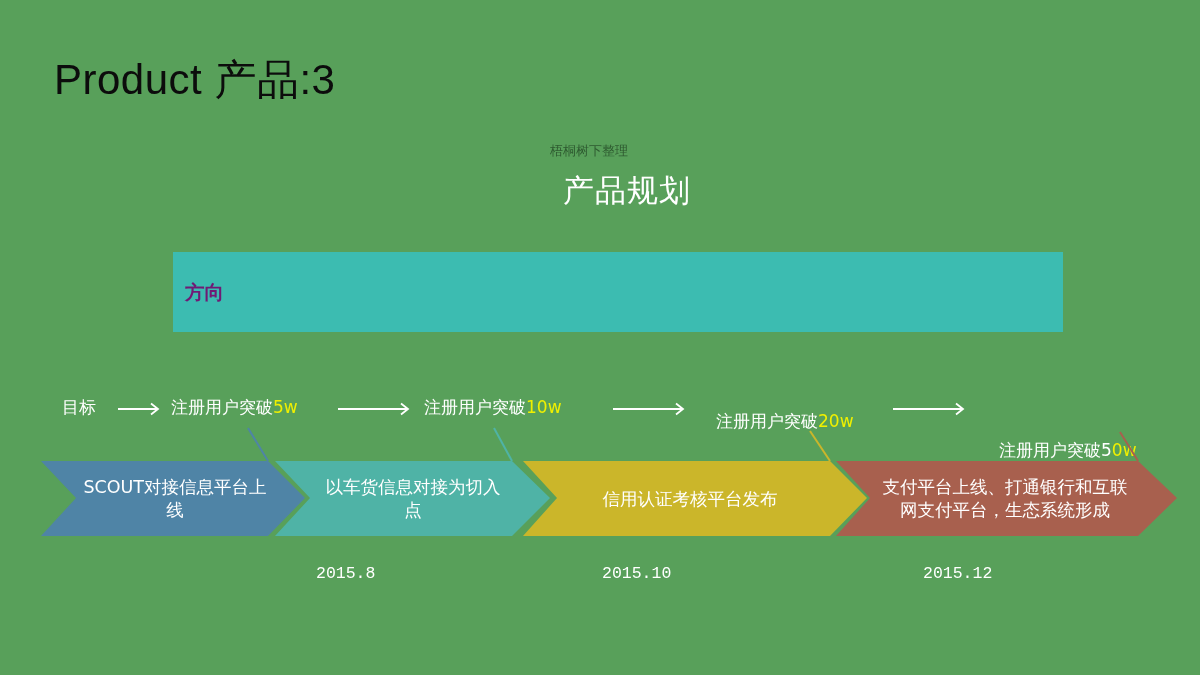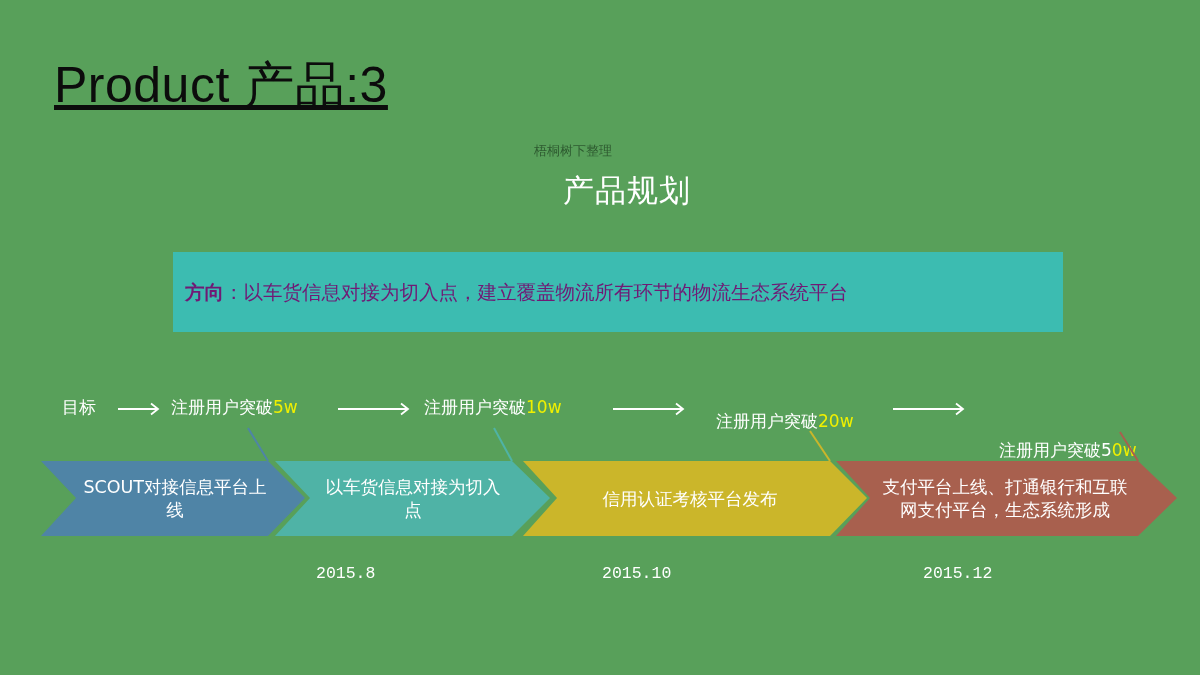--- a/index.html
+++ b/index.html
@@ -4,28 +4,27 @@
   <style>
     html, body { margin: 0; padding: 0; }
     body {
       width: 1200px; height: 675px; overflow: hidden;
       background: #58a05a;
       font-family: "DejaVu Sans", "Liberation Sans", sans-serif;
       position: relative;
     }
     .slide-title {
       position: absolute; left: 54px; top: 52px;
-      font-size: 50px; color: #0c0c0c;
+      font-size: 42px; color: #0c0c0c;
       font-family: "Liberation Sans", "DejaVu Sans", sans-serif;
       letter-spacing: 0.5px;
       white-space: nowrap;
-      text-decoration: underline;
     }
     .credit {
-      position: absolute; left: 534px; top: 142px;
+      position: absolute; left: 550px; top: 142px;
       font-size: 13px; color: #2e5a30;
       font-family: "DejaVu Serif", serif;
       white-space: nowrap;
     }
     .heading {
       position: absolute; left: 563px; top: 170px;
       font-size: 31px; color: #ffffff;
       white-space: nowrap;
       letter-spacing: 1px;
     }
@@ -67,21 +66,20 @@
   </style>
 </head>
 <body>
 
 <div class="slide-title">Product 产品:3</div>
 <div class="credit">梧桐树下整理</div>
 <div class="heading">产品规划</div>
 
 <div class="direction-box">
   <span class="label">方向</span>
-  <span>：以车货信息对接为切入点，建立覆盖物流所有环节的物流生态系统平台</span>
 </div>
 
 <div class="goals">
   <span class="goal-text" style="left:62px;">目标</span>
 
   <span class="arrow" style="left:118px;">
     <svg width="42" height="14" viewBox="0 0 42 14">
         <line x1="0" y1="7" x2="40" y2="7" stroke="#fff" stroke-width="1.8"></line>
         <polyline points="33,1.5 40,7 33,12.5" fill="none" stroke="#fff" stroke-width="1.8"></polyline>
       </svg>

